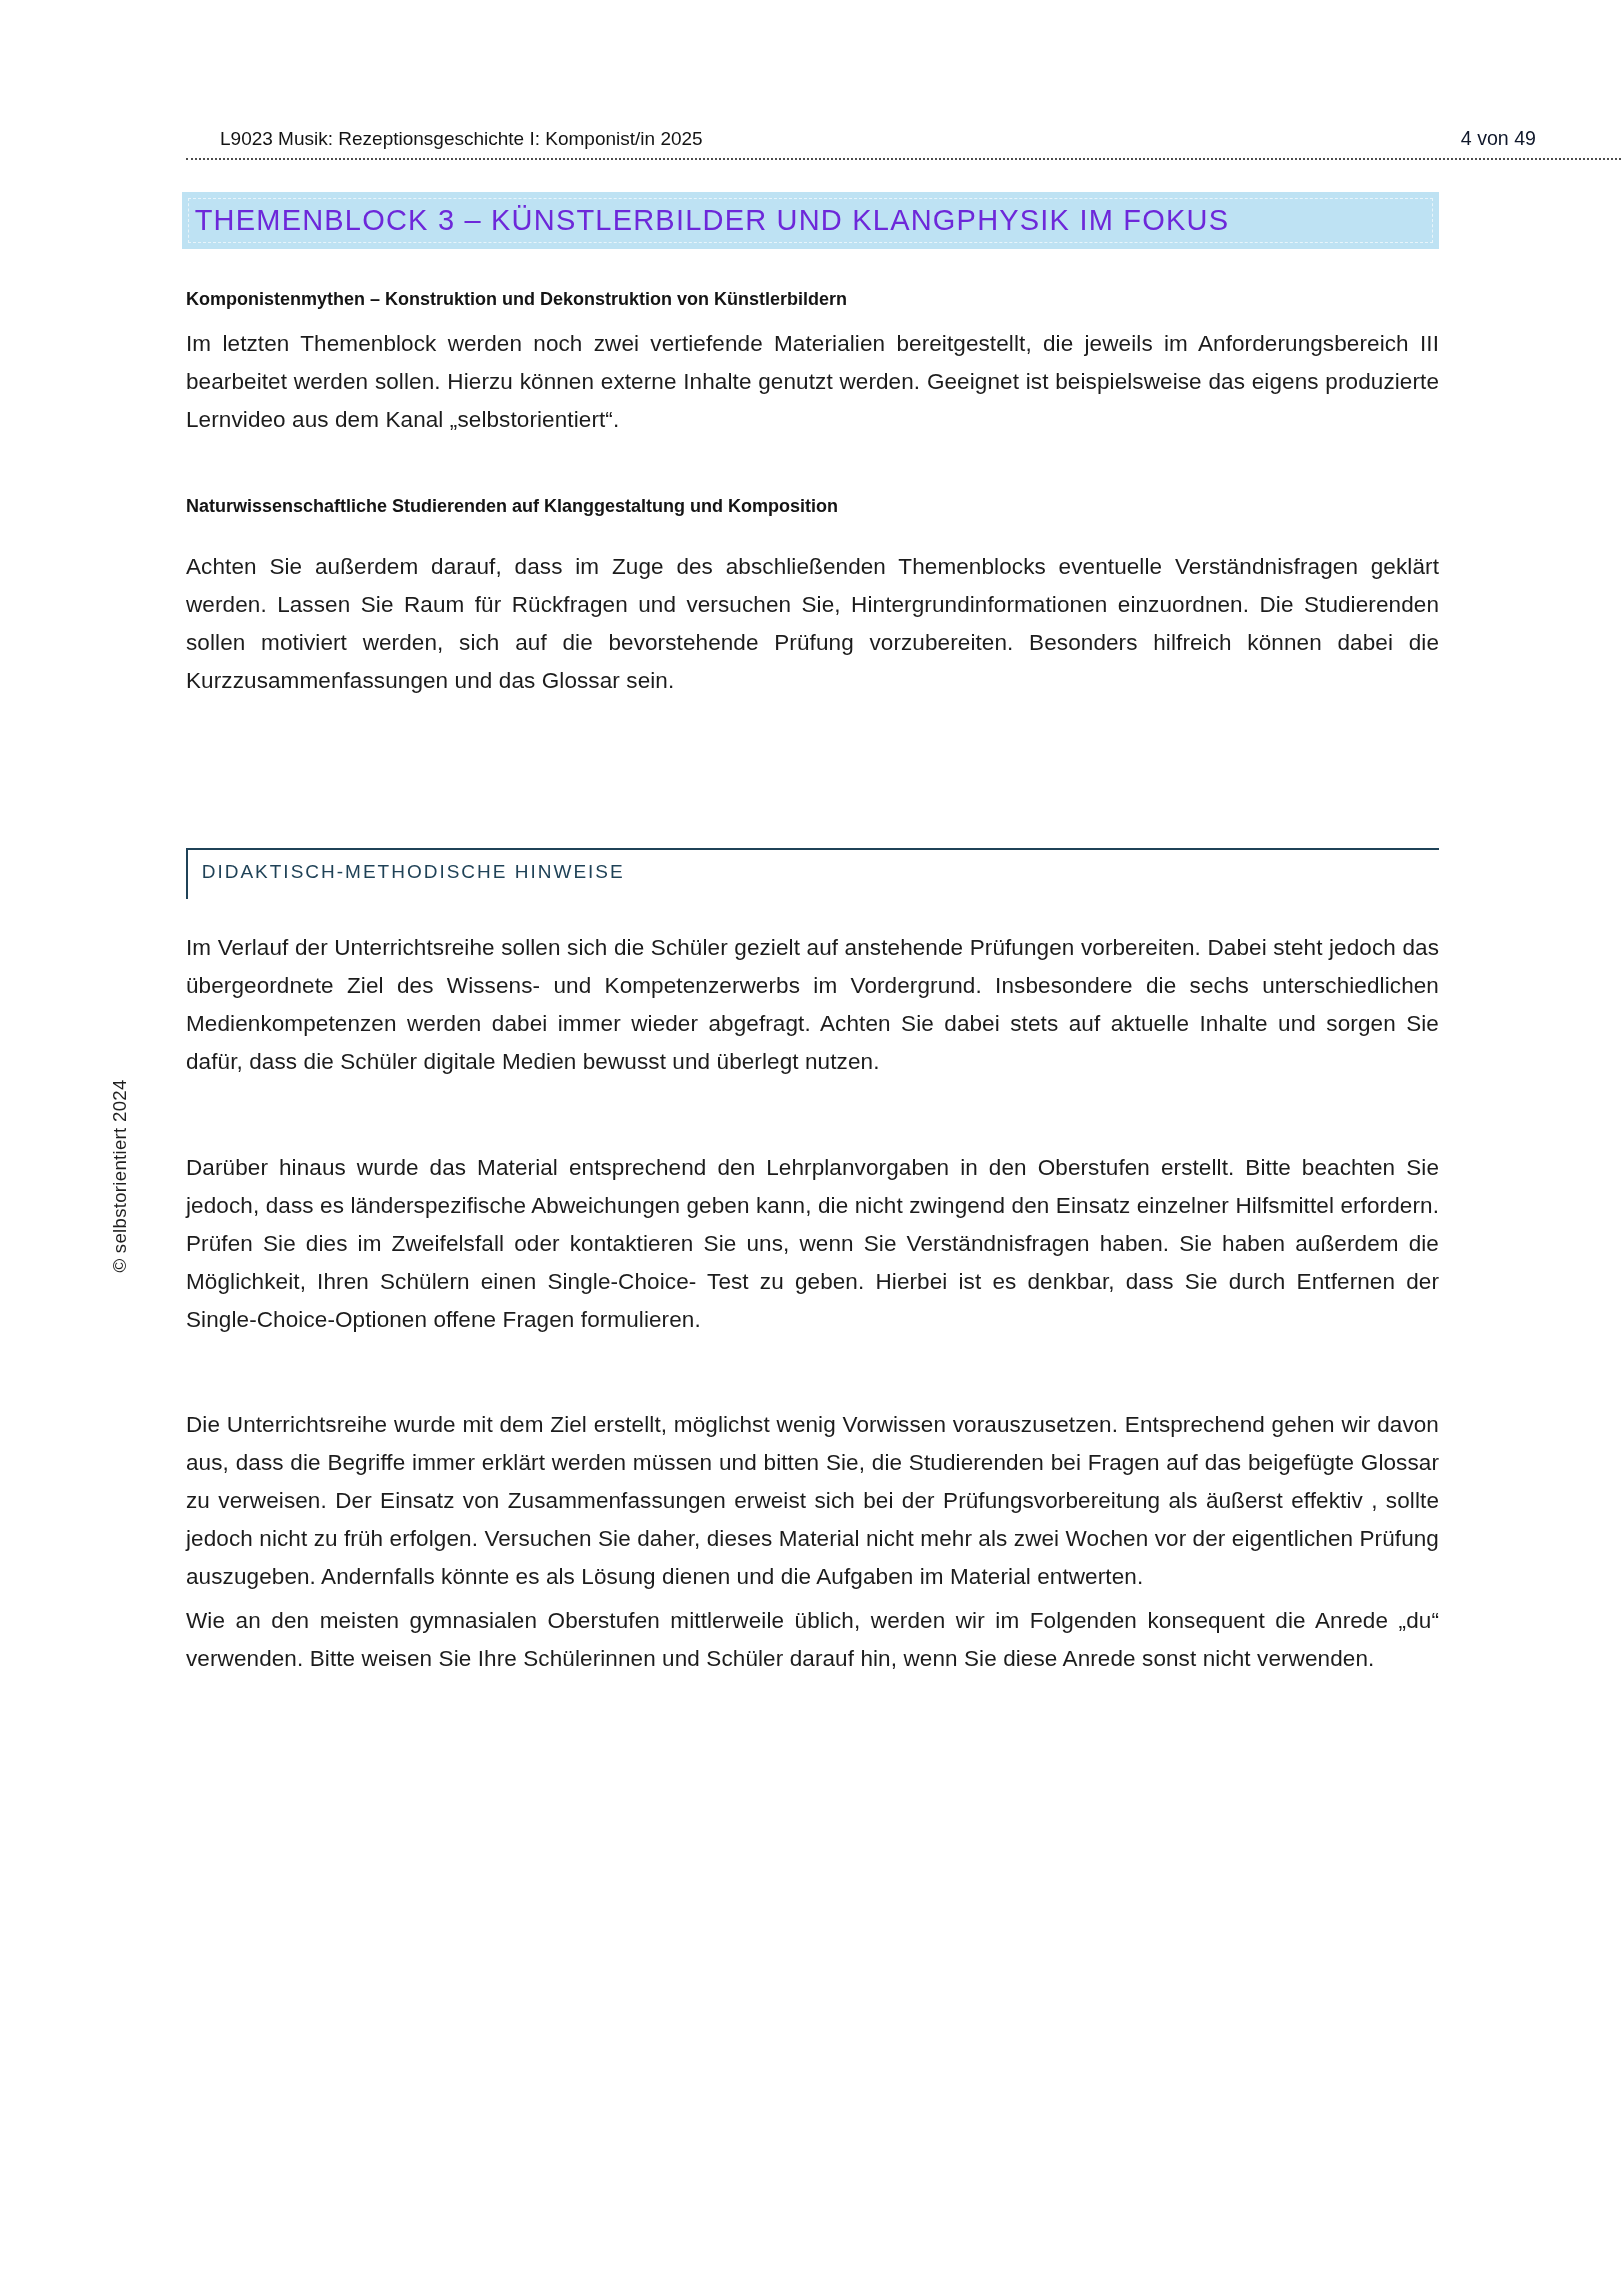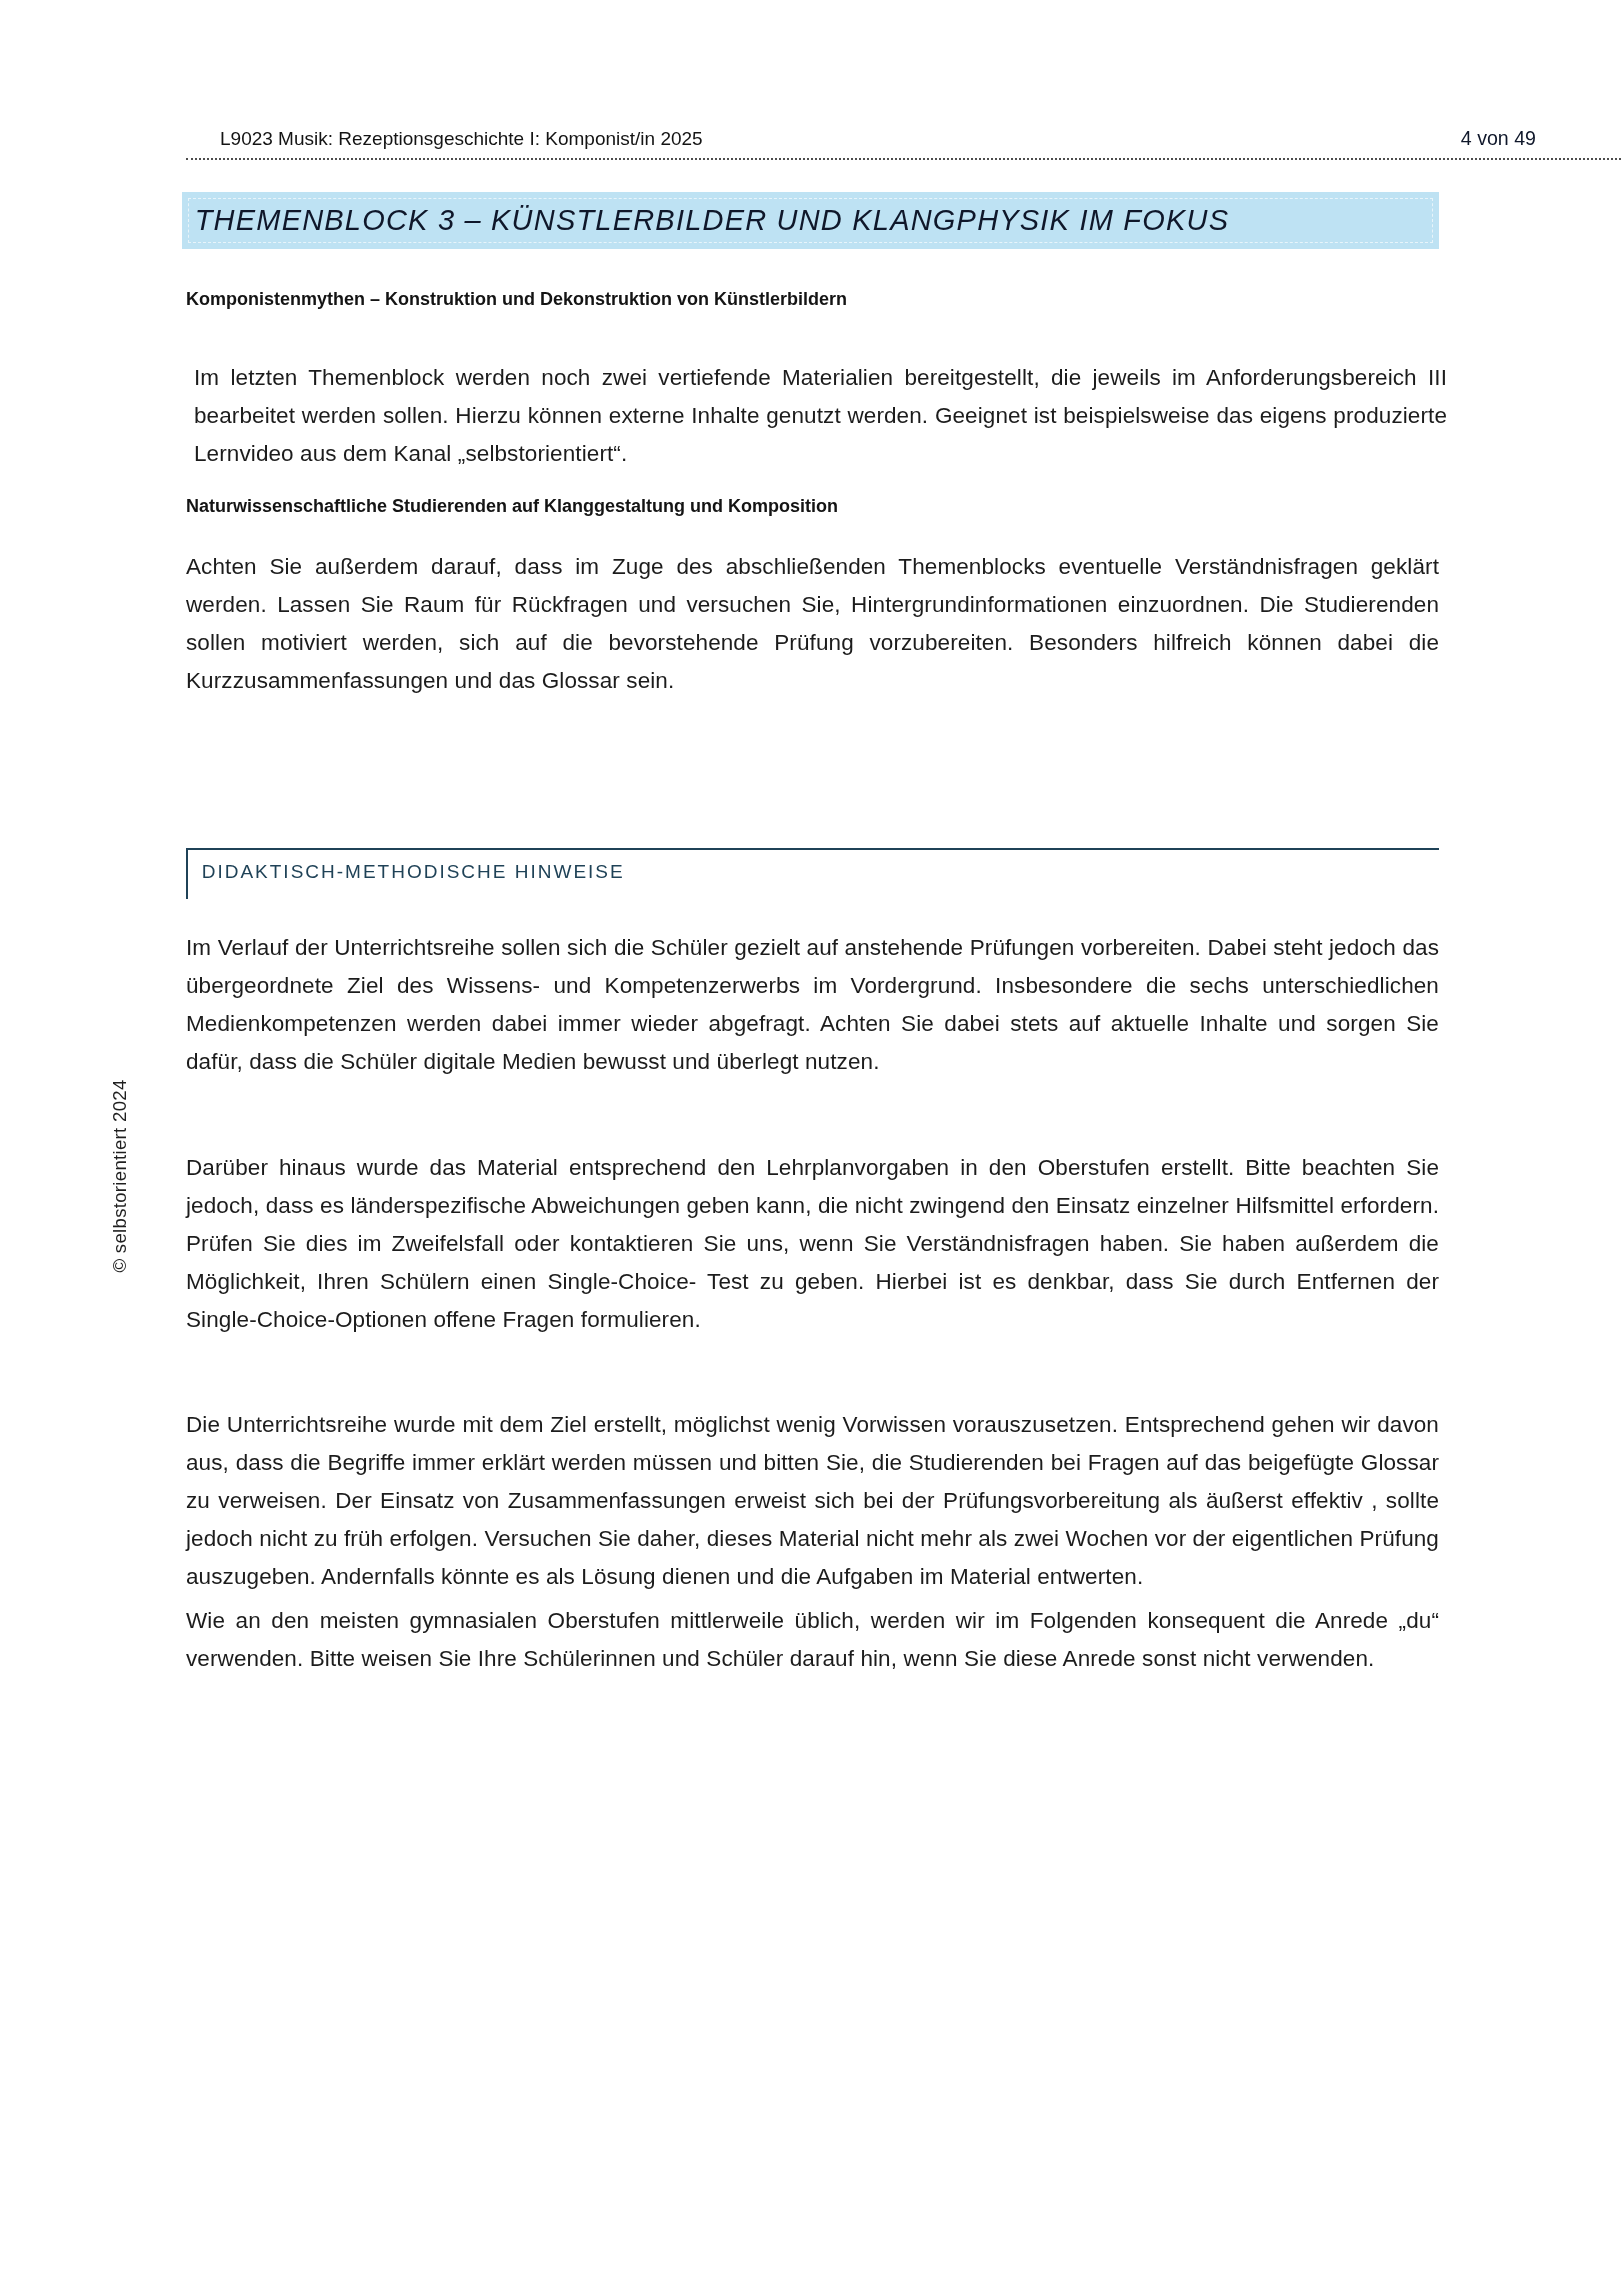--- a/index.html
+++ b/index.html
@@ -21,21 +21,21 @@
     position:absolute;left:186px;right:0;top:158px;height:0;
     border-bottom:2px dotted #4d4d4d;
   }
   
   .title-block{
     position:absolute;left:182px;top:192px;width:1257px;height:57px;
     display:flex;align-items:center;box-sizing:border-box;padding-left:12.7px;
     outline:1px dashed rgba(255,255,255,0.65);outline-offset:-7.8px;
   }
   .title-block span{
-    font-size:29px;letter-spacing:1.2px;color:#0f172a;white-space:nowrap;font-style:italic;
+    font-size:29px;letter-spacing:1.2px;color:#6d28d9;white-space:nowrap;
   }
   
   .col{position:absolute;left:186px;width:1253px;}
   .subhead{
     font-weight:700;font-size:18px;line-height:29px;color:#141414;
   }
   .para{
     font-size:22.5px;line-height:38px;text-align:justify;color:#1c1c1c;
     letter-spacing:0.1px;
   }
@@ -59,21 +59,21 @@
 
 <div class="hdr-left">L9023 Musik: Rezeptionsgeschichte I: Komponist/in 2025</div>
 <div class="hdr-right">4 von 49</div>
 <div class="hdr-rule"></div>
 
 <div class="title-block" style="background:#bee2f3;">
   <span>THEMENBLOCK 3 – KÜNSTLERBILDER UND KLANGPHYSIK IM FOKUS</span>
 </div>
 
 <div class="col subhead" style="top:285px;">Komponistenmythen – Konstruktion und Dekonstruktion von Künstlerbildern</div>
-<div class="col para" style="top:359px;margin-left:8px;">Im letzten Themenblock werden noch zwei vertiefende Materialien bereitgestellt, die jeweils im Anforderungsbereich III bearbeitet werden sollen. Hierzu können externe Inhalte genutzt werden. Geeignet ist beispielsweise das eigens produzierte Lernvideo aus dem Kanal „selbstorientiert“.</div>
+<div class="col para" style="top:325px;">Im letzten Themenblock werden noch zwei vertiefende Materialien bereitgestellt, die jeweils im Anforderungsbereich III bearbeitet werden sollen. Hierzu können externe Inhalte genutzt werden. Geeignet ist beispielsweise das eigens produzierte Lernvideo aus dem Kanal „selbstorientiert“.</div>
 
 <div class="col subhead" style="top:492px;">Naturwissenschaftliche Studierenden auf Klanggestaltung und Komposition</div>
 <div class="col para" style="top:548px;">Achten Sie außerdem darauf, dass im Zuge des abschließenden Themenblocks eventuelle Verständnisfragen geklärt werden. Lassen Sie Raum für Rückfragen und versuchen Sie, Hintergrundinformationen einzuordnen. Die Studierenden sollen motiviert werden, sich auf die bevorstehende Prüfung vorzubereiten. Besonders hilfreich können dabei die Kurzzusammenfassungen und das Glossar sein.</div>
 
 <div class="col didaktik-box" style="top:848px;">
   <span>DIDAKTISCH-METHODISCHE HINWEISE</span>
 </div>
 
 <div class="col para" style="top:929px;">Im Verlauf der Unterrichtsreihe sollen sich die Schüler gezielt auf anstehende Prüfungen vorbereiten. Dabei steht jedoch das übergeordnete Ziel des Wissens- und Kompetenzerwerbs im Vordergrund. Insbesondere die sechs unterschiedlichen Medienkompetenzen werden dabei immer wieder abgefragt. Achten Sie dabei stets auf aktuelle Inhalte und sorgen Sie dafür, dass die Schüler digitale Medien bewusst und überlegt nutzen.</div>
 <div class="col para" style="top:1149px;">Darüber hinaus wurde das Material entsprechend den Lehrplanvorgaben in den Oberstufen erstellt. Bitte beachten Sie jedoch, dass es länderspezifische Abweichungen geben kann, die nicht zwingend den Einsatz einzelner Hilfsmittel erfordern. Prüfen Sie dies im Zweifelsfall oder kontaktieren Sie uns, wenn Sie Verständnisfragen haben. Sie haben außerdem die Möglichkeit, Ihren Schülern einen Single-Choice- Test zu geben. Hierbei ist es denkbar, dass Sie durch Entfernen der Single-Choice-Optionen offene Fragen formulieren.</div>

